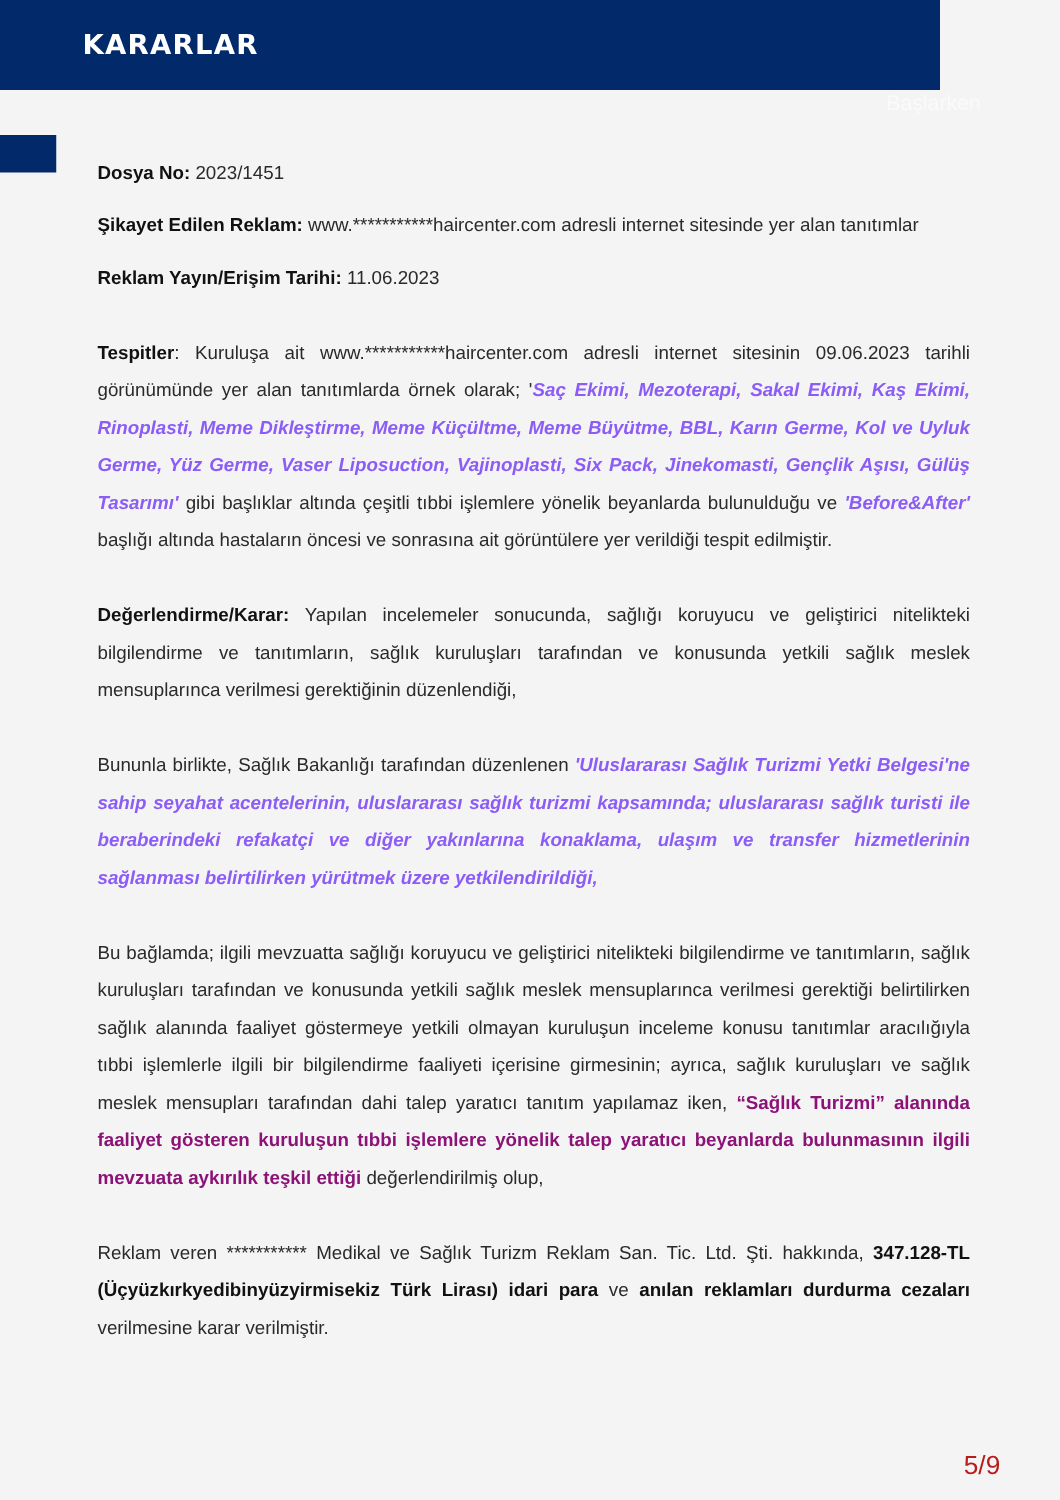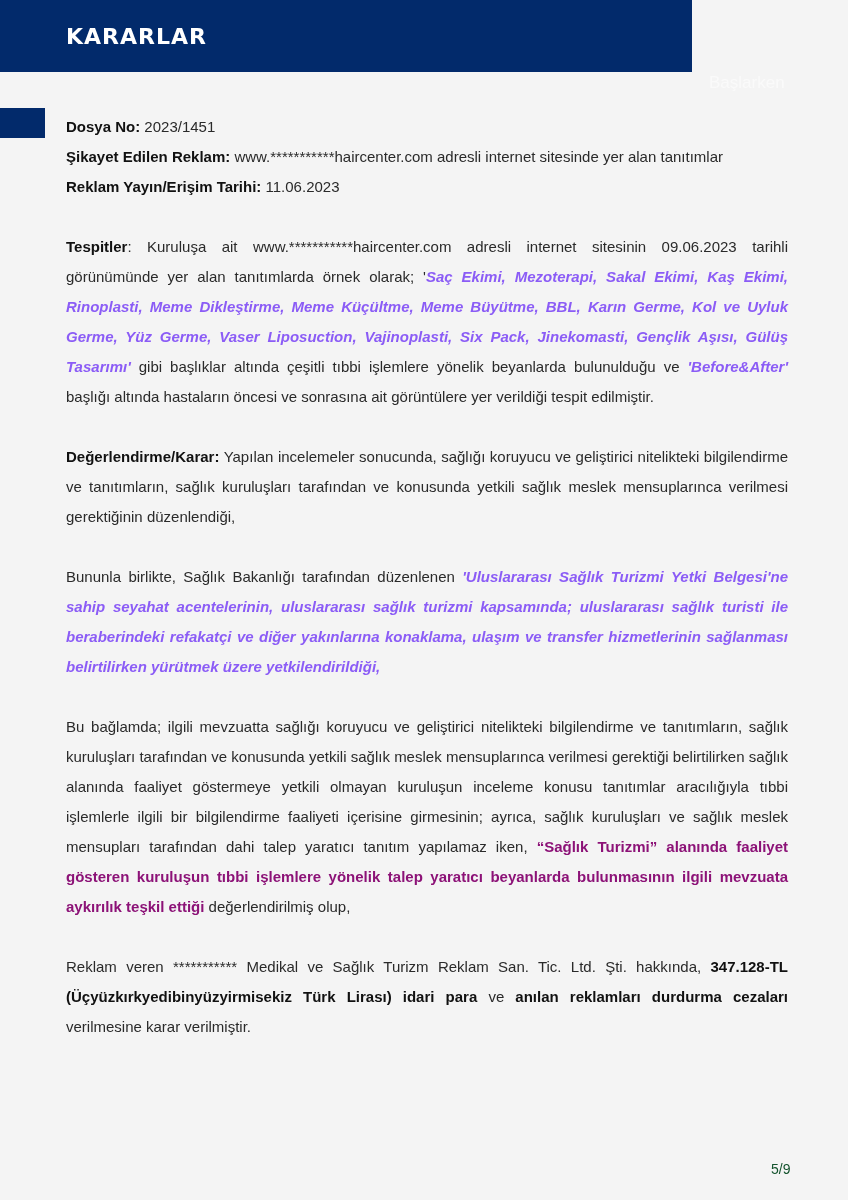--- a/index.html
+++ b/index.html
@@ -11,21 +11,21 @@
       height: 1200px;
       background: #f4f4f4;
       position: relative;
       overflow: hidden;
       font-family: "Liberation Sans", sans-serif;
       color: #2a2a2a;
     }
     .header-bar {
       position: absolute;
       left: 0; top: 0;
-      width: 692px;
+      width: 752px;
       height: 72px;
       background: #022a6b;
     }
     .header-title {
       position: absolute;
       left: 66px;
       top: 26px;
       font-family: "DejaVu Sans", sans-serif;
       font-weight: bold;
       font-size: 22px;
@@ -52,34 +52,34 @@
     .content {
       position: absolute;
       left: 66px;
       top: 112px;
       width: 722px;
       font-size: 15px;
       line-height: 30px;
       text-align: justify;
     }
     .content p {
-      margin: 0;
+      margin: 12px;
     }
     .content p.gap {
       margin-top: 30px;
     }
     .b { font-weight: bold; color: #111111; }
     .hl-i { font-weight: bold; font-style: italic; color: #8b5cf6; }
     .hl-b { font-weight: bold; color: #8c1277; }
     .page-num {
       position: absolute;
       left: 771px;
       top: 1162px;
-      font-size: 14px;
-      color: #14532d;
+      font-size: 21px;
+      color: #b91c1c;
       line-height: 1;
     }
   </style>
 </head>
 <body>
 
 <div class="header-bar">
   <div class="header-title">KARARLAR</div>
 </div>
 <div class="ghost-label">Başlarken</div>

